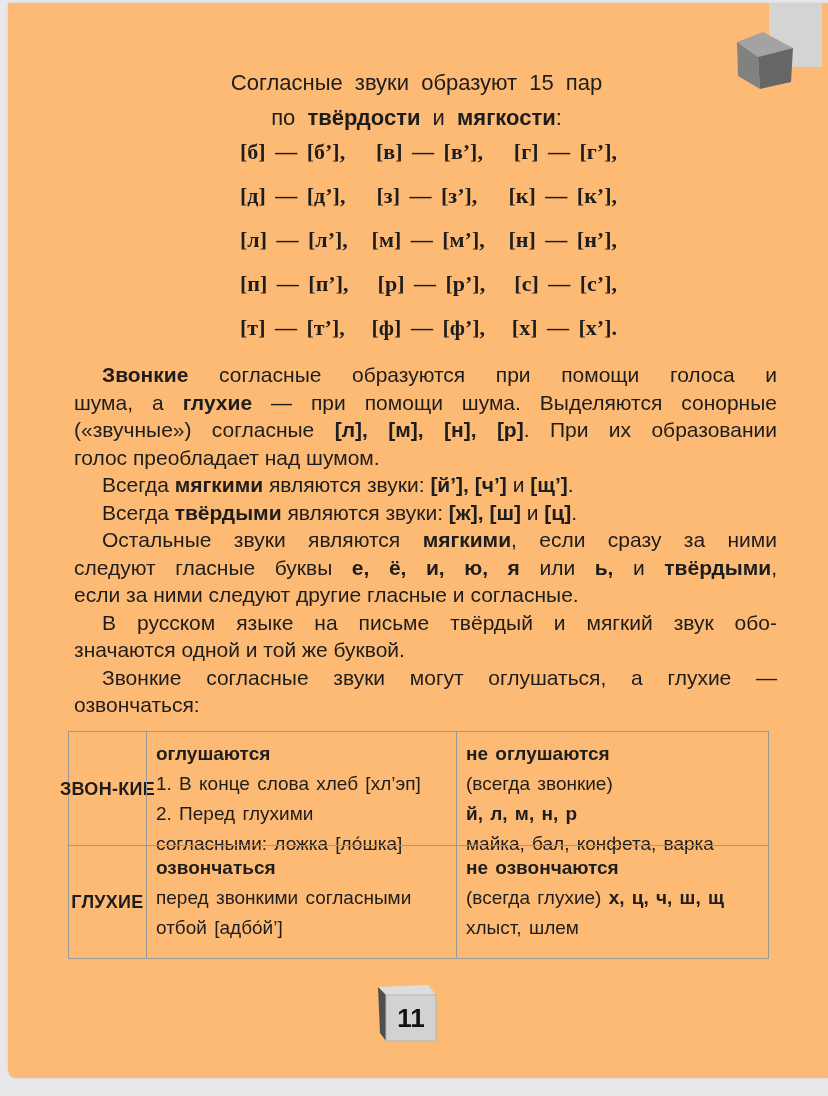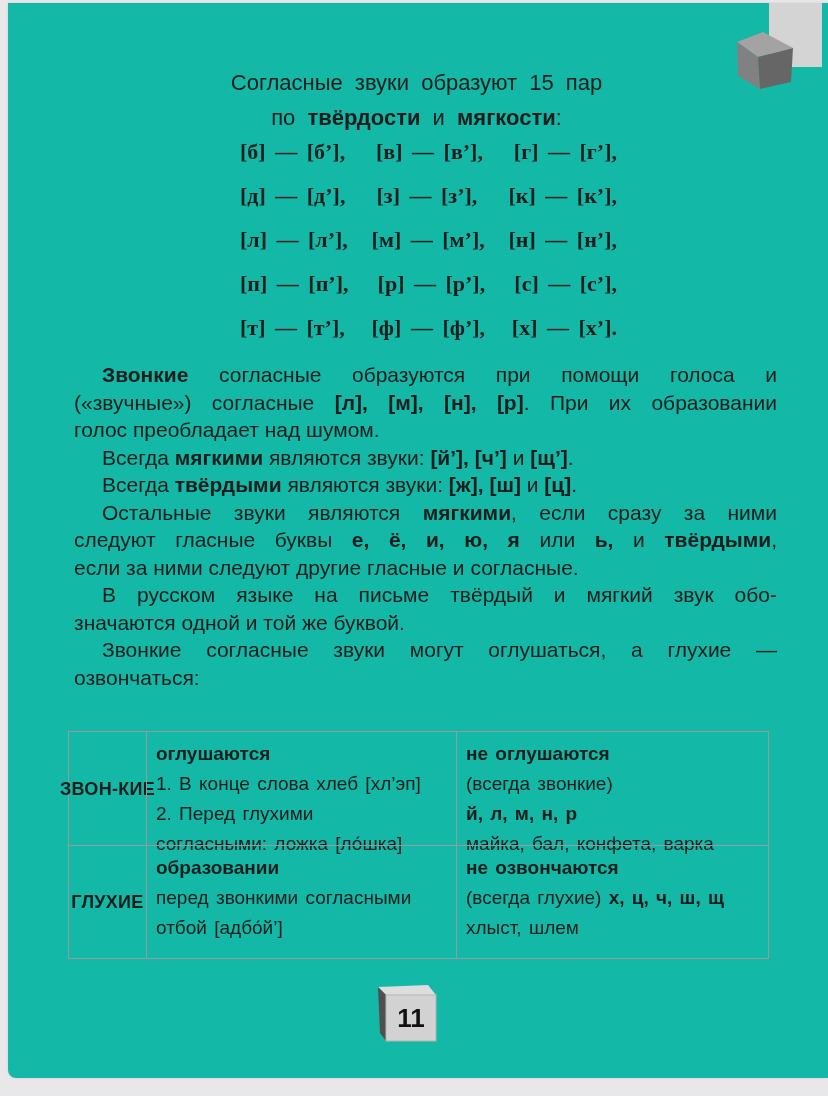--- a/index.html
+++ b/index.html
@@ -4,21 +4,21 @@
 <style>
   html,body{margin:0;padding:0;}
   body{
     width:828px;height:1096px;position:relative;overflow:hidden;
     background:#e8e8eb;
     font-family:"Liberation Sans",sans-serif;
     color:#1d1d1d;
   }
   .page{
     position:absolute;left:8px;top:3px;right:0;bottom:18px;
-    background:#14b8a6;border-radius:0 0 0 8px;
+    background:#fdba74;border-radius:0 0 0 8px;
     box-shadow:0 0 3px rgba(0,0,0,.10);
   }
   .b{font-weight:bold;}
   
   .corner-panel{position:absolute;left:761px;top:0;width:53px;height:64px;background:#d4d4d4;}
   .cube{position:absolute;left:729px;top:29px;}
   
   .head{position:absolute;top:67px;left:57px;width:703px;text-align:center;
         font-size:22px;line-height:26px;word-spacing:6px;}
   .hline2{margin-top:9px;}
@@ -86,20 +86,21 @@
       </div>
     <div class="pair-row">
         <span>[т] — [т’],</span>
         <span>[ф] — [ф’],</span>
         <span>[х] — [х’].</span>
       </div>
   </div>
 
   <div class="bodytext">
       <div class="bline ind"><span class="b">Звонкие</span><span> согласные образуются при помощи голоса и</span></div>
+      <div class="bline"><span>шума, а </span><span class="b">глухие</span><span> — при помощи шума. Выделяются сонорные</span></div>
       <div class="bline"><span>(«звучные») согласные </span><span class="b">[л], [м], [н], [р]</span><span>. При их образовании</span></div>
       <div class="bline endl"><span>голос преобладает над шумом.</span></div>
       <div class="bline ind endl"><span>Всегда </span><span class="b">мягкими</span><span> являются звуки: </span><span class="b">[й’], [ч’]</span><span> и </span><span class="b">[щ’]</span><span>.</span></div>
       <div class="bline ind endl"><span>Всегда </span><span class="b">твёрдыми</span><span> являются звуки: </span><span class="b">[ж], [ш]</span><span> и </span><span class="b">[ц]</span><span>.</span></div>
       <div class="bline ind"><span>Остальные звуки являются </span><span class="b">мягкими</span><span>, если сразу за ними</span></div>
       <div class="bline"><span>следуют гласные буквы </span><span class="b">е, ё, и, ю, я</span><span> или </span><span class="b">ь,</span><span> и </span><span class="b">твёрдыми</span><span>,</span></div>
       <div class="bline endl"><span>если за ними следуют другие гласные и согласные.</span></div>
       <div class="bline ind"><span>В русском языке на письме твёрдый и мягкий звук обо-</span></div>
       <div class="bline endl"><span>значаются одной и той же буквой.</span></div>
       <div class="bline ind"><span>Звонкие согласные звуки могут оглушаться, а глухие —</span></div>
@@ -120,21 +121,21 @@
     <div class="cell c3 r1">
         <div class="tline"><span class="b">не оглушаются</span></div>
         <div class="tline"><span>(всегда звонкие)</span></div>
         <div class="tline"><span class="b">й, л, м, н, р</span></div>
         <div class="tline"><span>майка, бал, конфета, варка</span></div>
       </div>
     <div class="cell label c1 r2">
         <div class="tline"><span>ГЛУХИЕ</span></div>
       </div>
     <div class="cell c2 r2">
-        <div class="tline"><span class="b">образовании</span></div>
+        <div class="tline"><span class="b">озвончаться</span></div>
         <div class="tline"><span>перед звонкими согласными</span></div>
         <div class="tline"><span>отбой [адбо́й’]</span></div>
       </div>
     <div class="cell c3 r2">
         <div class="tline"><span class="b">не озвончаются</span></div>
         <div class="tline"><span>(всегда глухие) </span><span class="b">х, ц, ч, ш, щ</span></div>
         <div class="tline"><span>хлыст, шлем</span></div>
       </div>
   </div>
 

